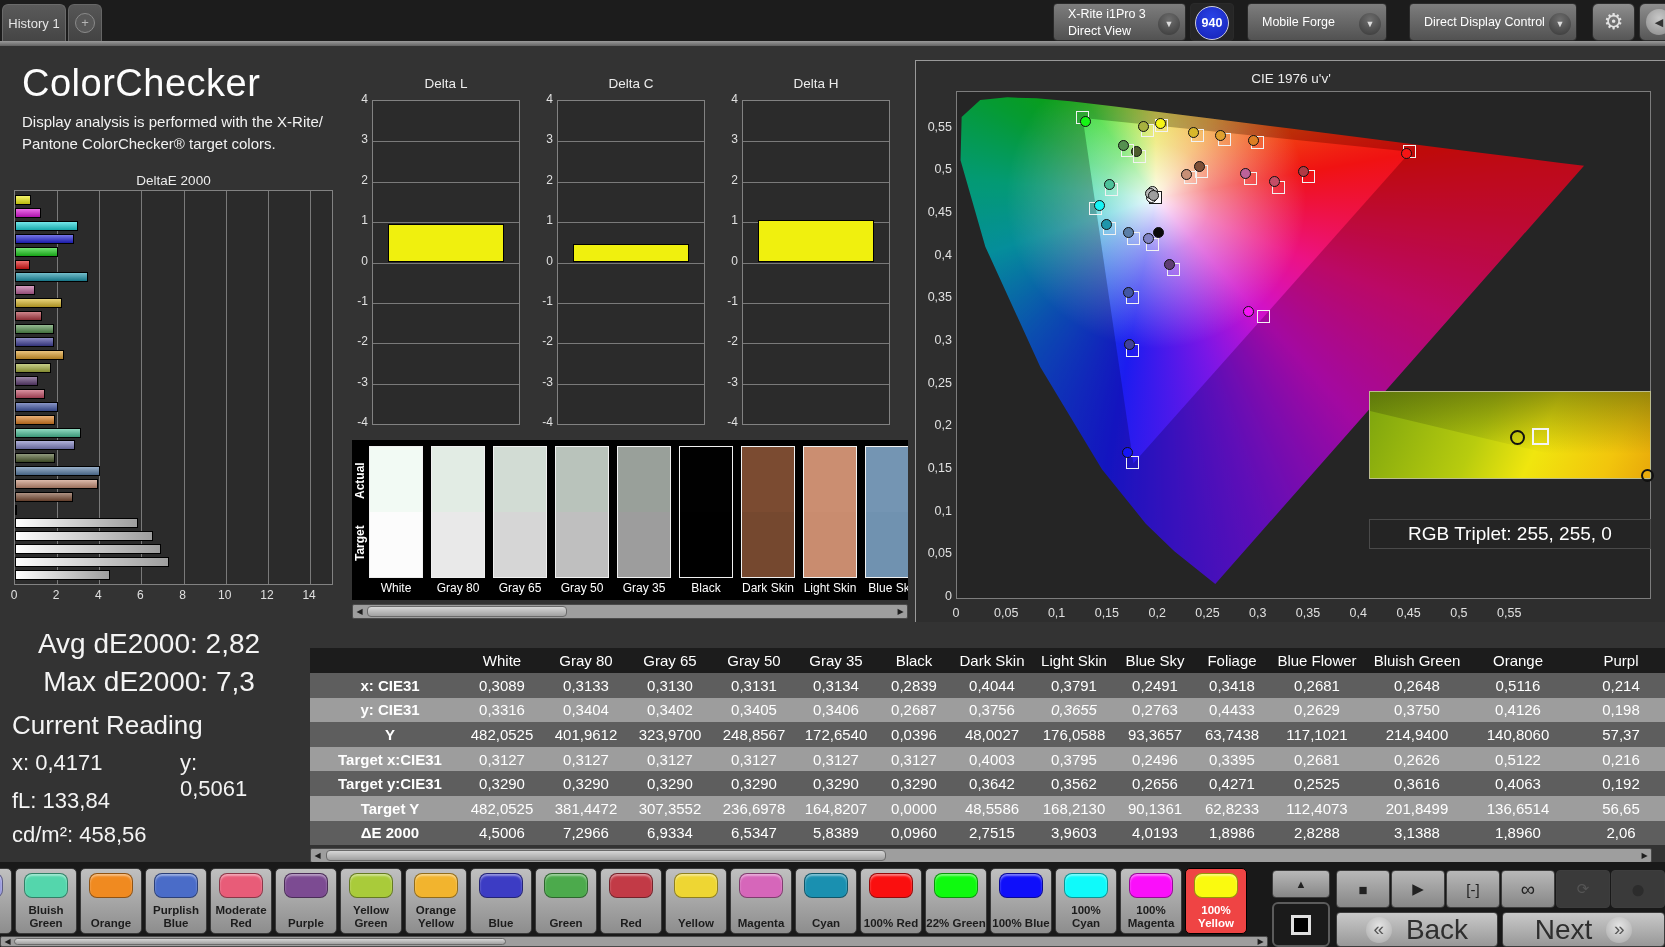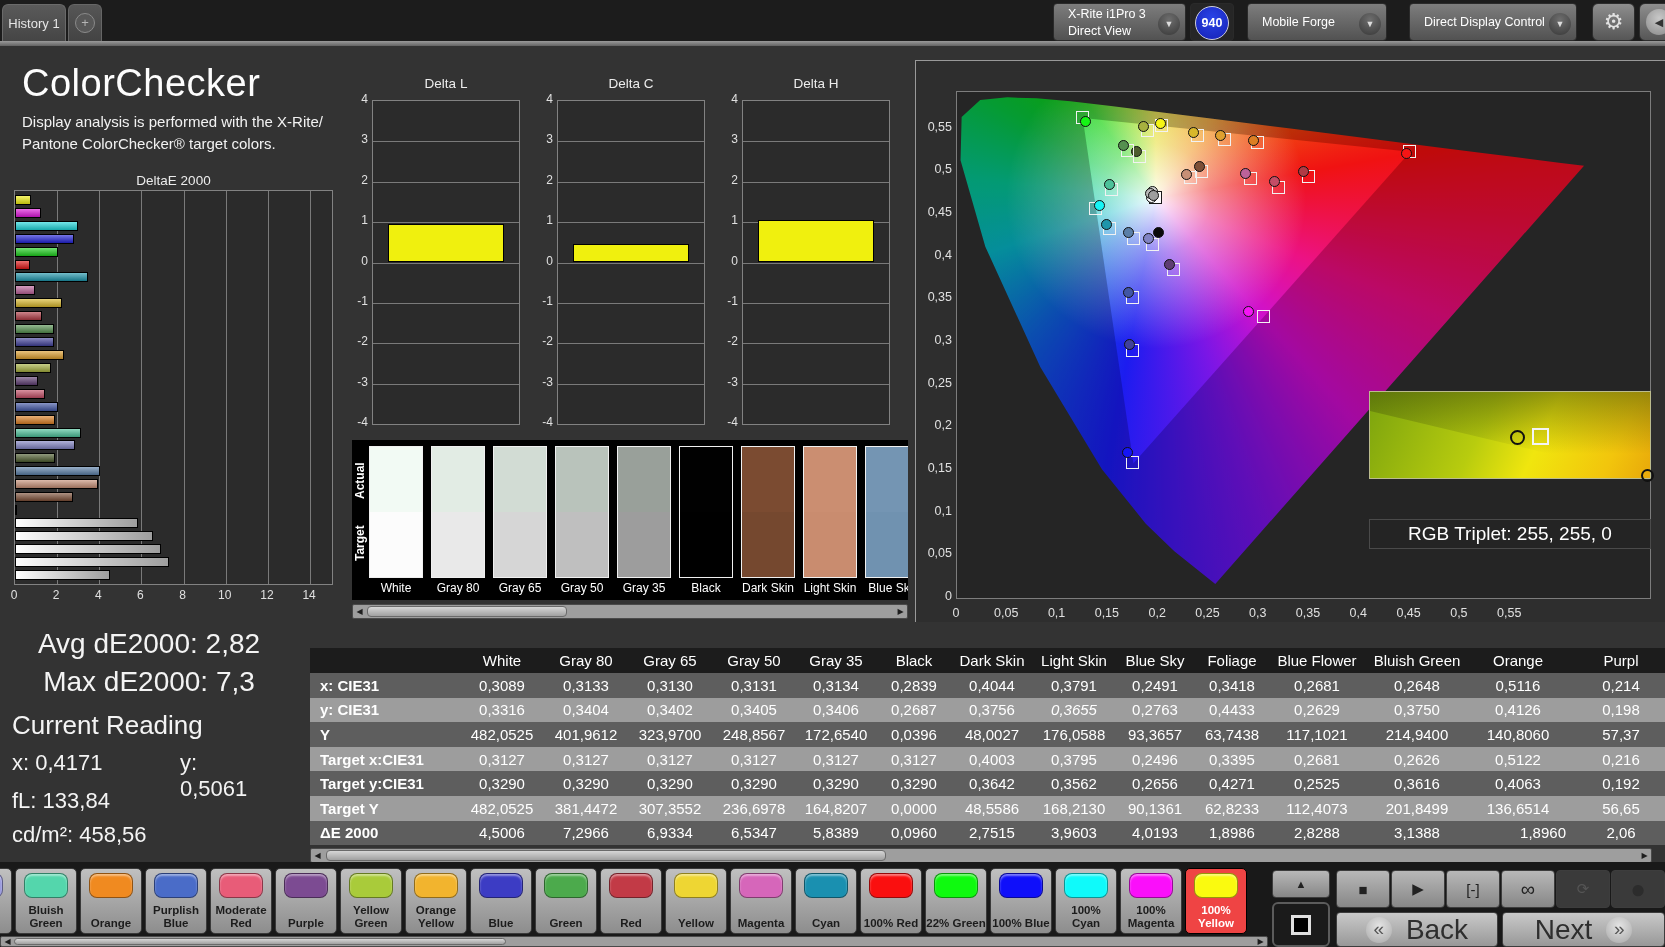--- a/index.html
+++ b/index.html
@@ -76,21 +76,21 @@
       color:#fff;font-size:19px;display:flex;align-items:center;justify-content:center;}
   
   .rd{position:absolute;color:#f4f4f4;}
   
   .tbl{position:absolute;left:310px;top:648px;width:1355px;height:197px;overflow:hidden;font-size:15px;}
   .tr{display:flex;height:24.6px;align-items:center;}
   .tr.head{height:25px;background:#1c1c1c;}
   .tr.odd{background:#5e5e5e;}
   .tr.even{background:#9d9d9d;}
   .td{flex:0 0 auto;text-align:center;color:#fff;white-space:nowrap;overflow:hidden;}
-  .td.rowlabel{text-align:left;padding-left:10px;font-weight:bold;}
+  .td.rowlabel{text-align:center;padding-left:10px;font-weight:bold;}
   
   .bottom-bg{position:absolute;left:0;top:862px;width:1665px;height:85px;background:#191919;}
   .patch-row{position:absolute;left:-50px;top:868px;display:flex;gap:3px;}
   .pbtn{width:62px;height:66px;flex:0 0 62px;background:linear-gradient(#c0c0c0,#8d8d8d);border:1px solid #3a3a3a;
       border-radius:5px;display:flex;flex-direction:column;}
   .pbtn.sel{background:#ef4444;border-color:#000;}
   .pchip{width:44px;height:25px;margin:4px auto 0;border-radius:8px;border:1px solid rgba(0,0,0,.4);
       box-shadow:inset 0 2px 2px rgba(255,255,255,.45);}
   .plabel{flex:1;display:flex;align-items:flex-end;justify-content:center;text-align:center;
       font-size:11.5px;font-weight:bold;color:#1c1c1c;line-height:1.12;padding-bottom:3px;}
@@ -337,20 +337,21 @@
         </div>
       </div>
   </div>
   <div class="sbar" style="left:352px;top:604px;width:556px;height:15px;">
     <span class="sb-arrow" style="left:0;">◀</span>
     <div class="thumb" style="left:14px;width:200px;"></div>
     <span class="sb-arrow" style="right:0;">▶</span>
   </div>
 
   <div class="cie-panel">
+    <div class="chart-title" style="left:0;top:10px;width:750px;">CIE 1976 u'v'</div>
     <div class="cie-plot" id="cie-plot">
         <div class="locus" style="background: radial-gradient(150px at 28.71% 21.03%, rgba(255, 255, 255, 0.95), rgba(252, 255, 252, 0.5) 55px, rgba(255, 255, 255, 0) 150px), conic-gradient(at 28.71% 21.03%, rgb(230, 218, 30), rgb(242, 148, 19) 35deg, rgb(240, 18, 18) 80deg, rgb(236, 18, 132) 112deg, rgb(207, 18, 204) 138deg, rgb(122, 22, 230) 162deg, rgb(28, 28, 240) 190deg, rgb(22, 104, 224) 222deg, rgb(20, 188, 204) 252deg, rgb(18, 204, 156) 276deg, rgb(20, 204, 76) 300deg, rgb(31, 212, 22) 324deg, rgb(154, 222, 22) 346deg, rgb(230, 218, 30)); clip-path: polygon(37.27% 97.22%, 31.36% 90.74%, 27.24% 85.31%, 20.91% 74.54%, 12.02% 54.33%, 4.09% 30.57%, 0.51% 13.47%, 0.67% 4.92%, 3.35% 1.57%, 7.26% 1.06%, 11.49% 1.25%, 16.36% 1.84%, 22.22% 2.77%, 29.4% 4%, 38.07% 5.5%, 48.11% 7.23%, 58.56% 9.06%, 68.08% 10.71%, 75.5% 11.99%, 80.77% 12.9%, 84.62% 13.58%, 87.16% 14.01%, 90.48% 14.59%); filter: brightness(0.74) saturate(1.1);"></div>
         <div class="locus" style="background: radial-gradient(150px at 28.71% 21.03%, rgba(255, 255, 255, 0.95), rgba(252, 255, 252, 0.5) 55px, rgba(255, 255, 255, 0) 150px), conic-gradient(at 28.71% 21.03%, rgb(230, 218, 30), rgb(242, 148, 19) 35deg, rgb(240, 18, 18) 80deg, rgb(236, 18, 132) 112deg, rgb(207, 18, 204) 138deg, rgb(122, 22, 230) 162deg, rgb(28, 28, 240) 190deg, rgb(22, 104, 224) 222deg, rgb(20, 188, 204) 252deg, rgb(18, 204, 156) 276deg, rgb(20, 204, 76) 300deg, rgb(31, 212, 22) 324deg, rgb(154, 222, 22) 346deg, rgb(230, 218, 30)); clip-path: polygon(65.41% 11.82%, 18.14% 5.14%, 25.46% 73.37%);"></div>
         <div class="mk-square dark" style="left: 191.948px; top: 99.4051px;"></div>
         <div class="mk-dot" style="left: 189.428px; top: 99.6371px; background: rgb(253, 253, 253);"></div>
         <div class="mk-dot" style="left: 189.126px; top: 95.2px; background: rgb(232, 232, 232);"></div>
         <div class="mk-dot" style="left: 190.333px; top: 93.8347px; background: rgb(208, 208, 208);"></div>
         <div class="mk-dot" style="left: 188.12px; top: 96.3946px; background: rgb(184, 184, 184);"></div>
         <div class="mk-dot" style="left: 190.635px; top: 97.6745px; background: rgb(158, 158, 158);"></div>
         <div class="mk-dot" style="left: 195.966px; top: 135.219px; background: rgb(10, 10, 10);"></div>
@@ -577,21 +578,21 @@
         <div class="td" style="width: 84px;">6,9334</div>
         <div class="td" style="width: 84px;">6,5347</div>
         <div class="td" style="width: 80px;">5,8389</div>
         <div class="td" style="width: 76px;">0,0960</div>
         <div class="td" style="width: 80px;">2,7515</div>
         <div class="td" style="width: 84px;">3,9603</div>
         <div class="td" style="width: 78px;">4,0193</div>
         <div class="td" style="width: 76px;">1,8986</div>
         <div class="td" style="width: 94px;">2,8288</div>
         <div class="td" style="width: 106px;">3,1388</div>
-        <div class="td" style="width: 96px; text-align: right;">1,8960</div>
+        <div class="td" style="width: 96px;">1,8960</div>
         <div class="td" style="width: 110px;">2,06</div>
       </div>
     </div>
   <div class="sbar" style="left:310px;top:848px;width:1342px;height:15px;">
     <span class="sb-arrow" style="left:0;">◀</span>
     <div class="thumb" style="left:15px;width:560px;"></div>
     <span class="sb-arrow" style="right:0;">▶</span>
   </div>
 
   <div class="bottom-bg"></div>

